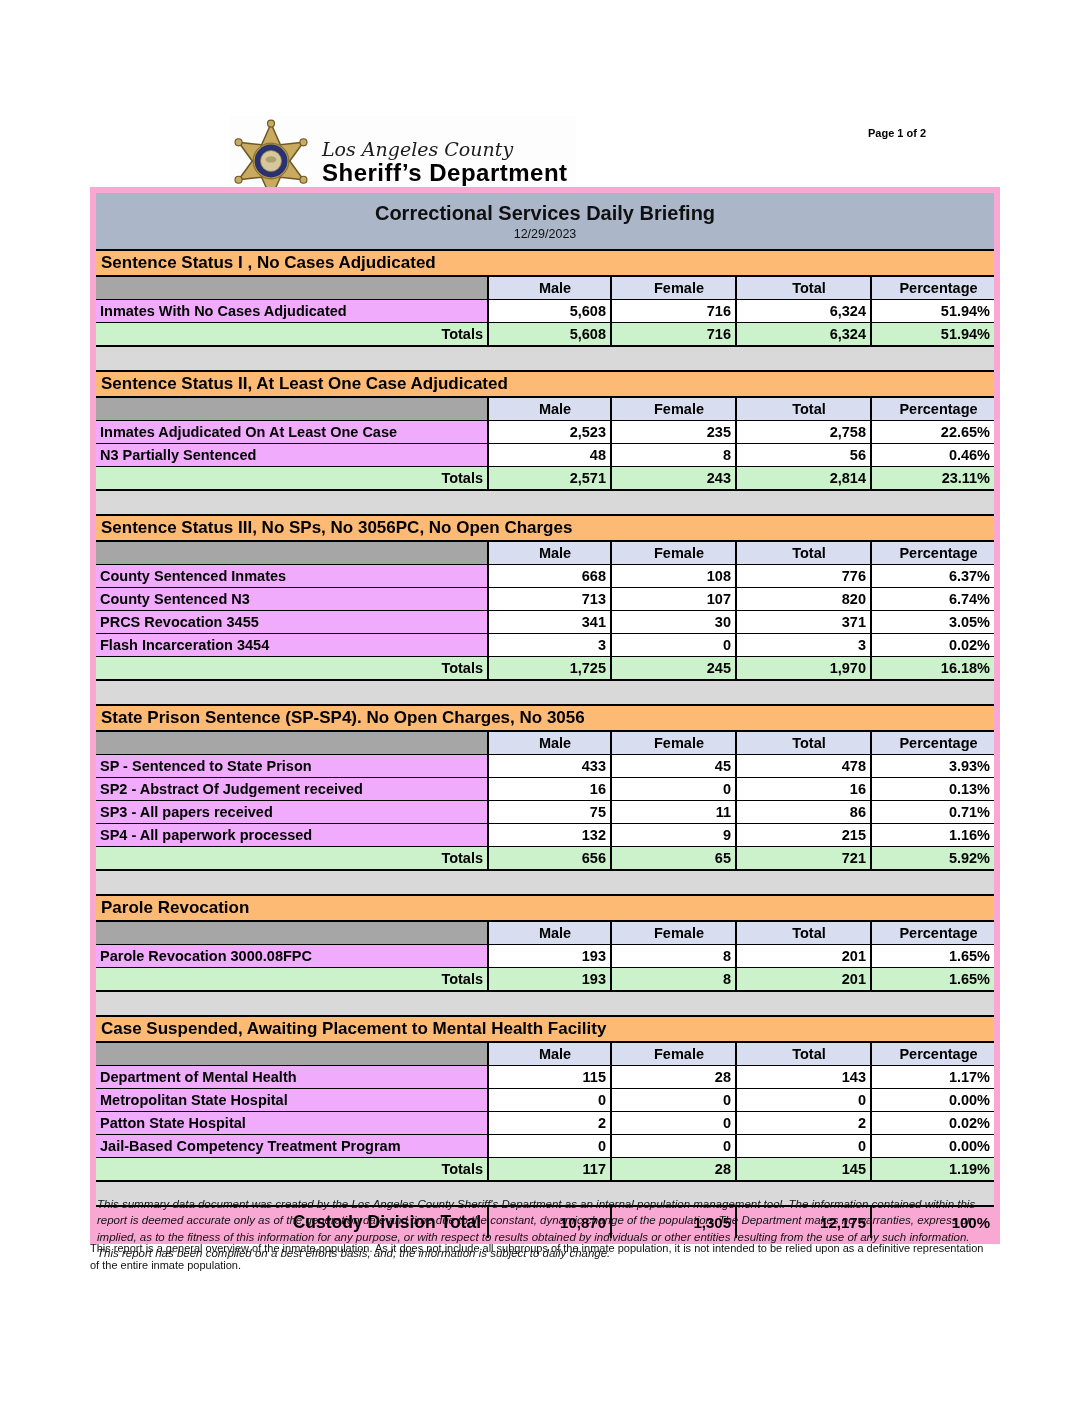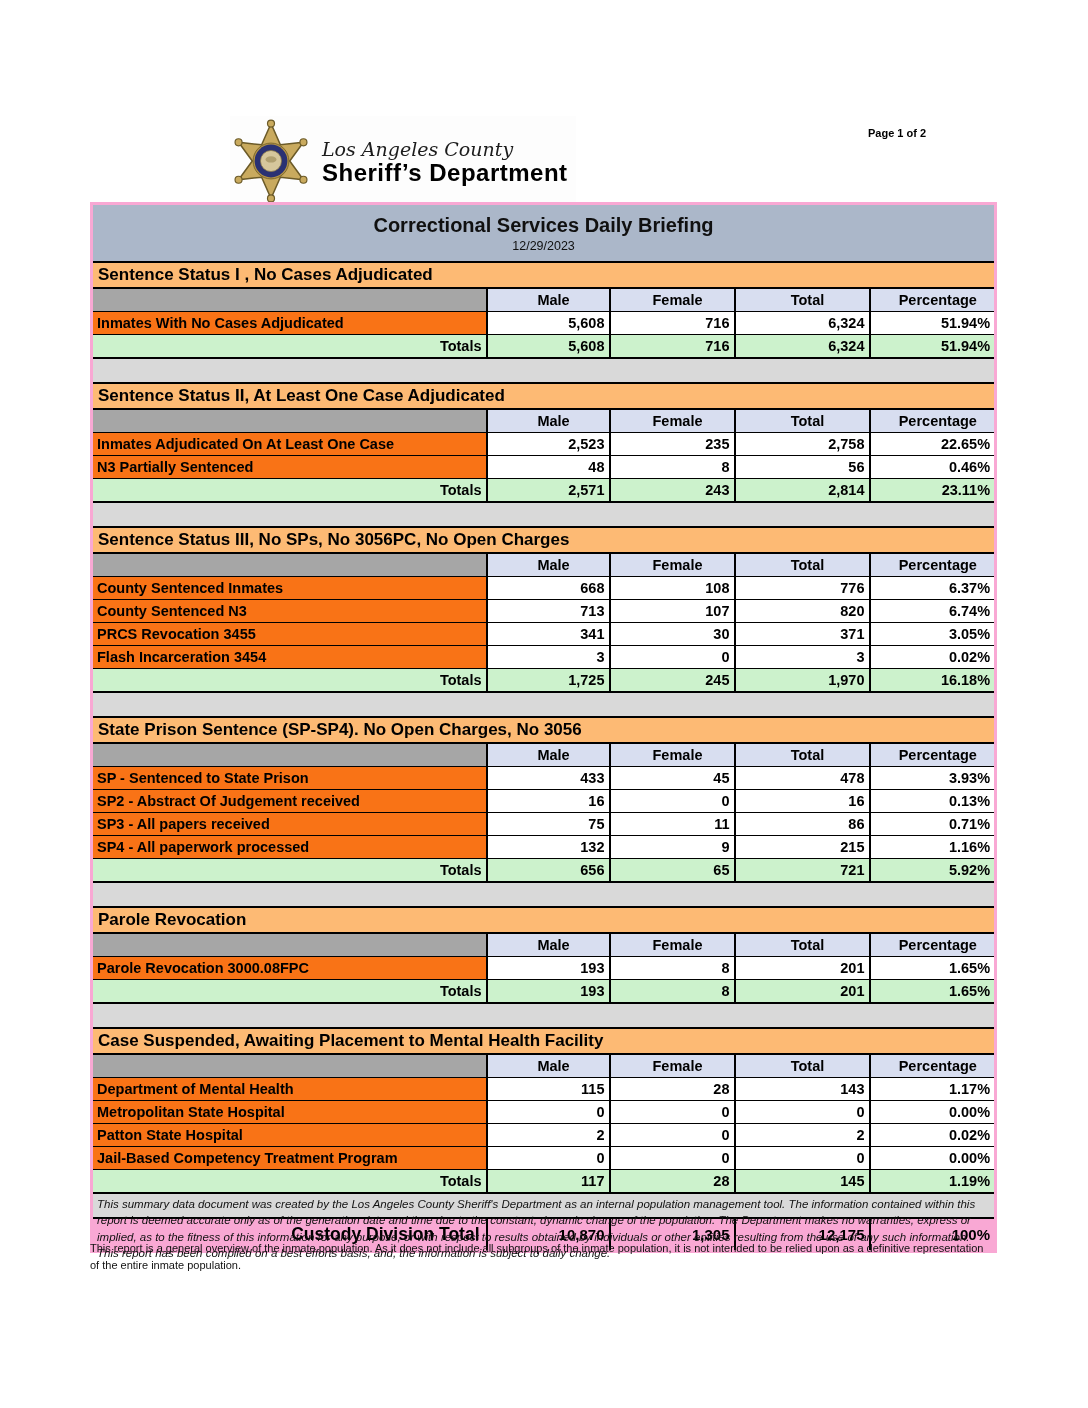--- a/index.html
+++ b/index.html
@@ -9,31 +9,31 @@
   }
   
   .page-header{position:absolute;left:0;top:0;width:1088px;height:190px;}
   .logo{position:absolute;left:230px;top:116px;display:flex;align-items:center;background:#fdfdfd;padding:2px 8px 2px 2px;}
   .logo-text{margin-left:12px;margin-top:4px;}
   .county{font-family:"DejaVu Serif",serif;font-style:italic;font-size:19px;color:#1c1c1c;line-height:1.1;}
   .dept{font-family:"Liberation Sans",sans-serif;font-weight:bold;font-size:24px;letter-spacing:0.5px;color:#000;line-height:1.1;}
   .page-num{position:absolute;left:868px;top:127px;font-size:11px;font-weight:bold;}
   
   .report{position:absolute;left:90px;top:187px;}
-  table{border-collapse:collapse;table-layout:fixed;width:904px;border:3px solid #f9a8d4;margin-top:15px;}
+  table{border-collapse:collapse;table-layout:fixed;width:904px;border:6px solid #f9a8d4;}
   td{border:1px solid #000;border-left-width:2px;border-right-width:2px;
      overflow:hidden;white-space:nowrap;height:20px;vertical-align:middle;}
   .title-band{background:#abb7c9;border-bottom-width:2px;height:54px;}
   .t1{font-size:20px;font-weight:bold;text-align:center;color:#101010;}
   .t2{font-size:12.5px;font-weight:normal;text-align:center;color:#101010;margin-top:2px;}
   .sec-title{background:#fdba74;font-size:17px;font-weight:bold;text-align:left;
              padding:1px 5px;border-top-width:2px;border-bottom-width:2px;height:22px;}
   .hdr-blank{background:#a6a6a6;}
   .hdr{background:#d8def0;text-align:center;font-weight:bold;font-size:14.5px;padding-left:12px;}
-  .lbl{font-weight:bold;font-size:14.5px;text-align:left;padding:1px 4px;background:#f97316;}
+  .lbl{font-weight:bold;font-size:14.5px;text-align:left;padding:1px 4px;background:#f0abfc;}
   .val{font-weight:bold;font-size:14.5px;text-align:right;padding:1px 4px;background:#fff;}
   tr.totals .lbl, tr.totals .val{background:#ccf2cc;}
   .tlbl{text-align:right;}
   .sp{background:#d9d9d9;border-top-width:2px;border-bottom-width:2px;height:21px;}
   tr.grand td{background:#f9a8d4;border-top-width:2px;height:29px;}
   .glbl{text-align:right;font-size:17.5px;padding-right:6px;}
   .gval{font-size:15px;}
   
   .disclaimer{position:absolute;left:97px;top:1196px;width:888px;
               font-style:italic;font-size:11.5px;line-height:1.42;color:#111;}

